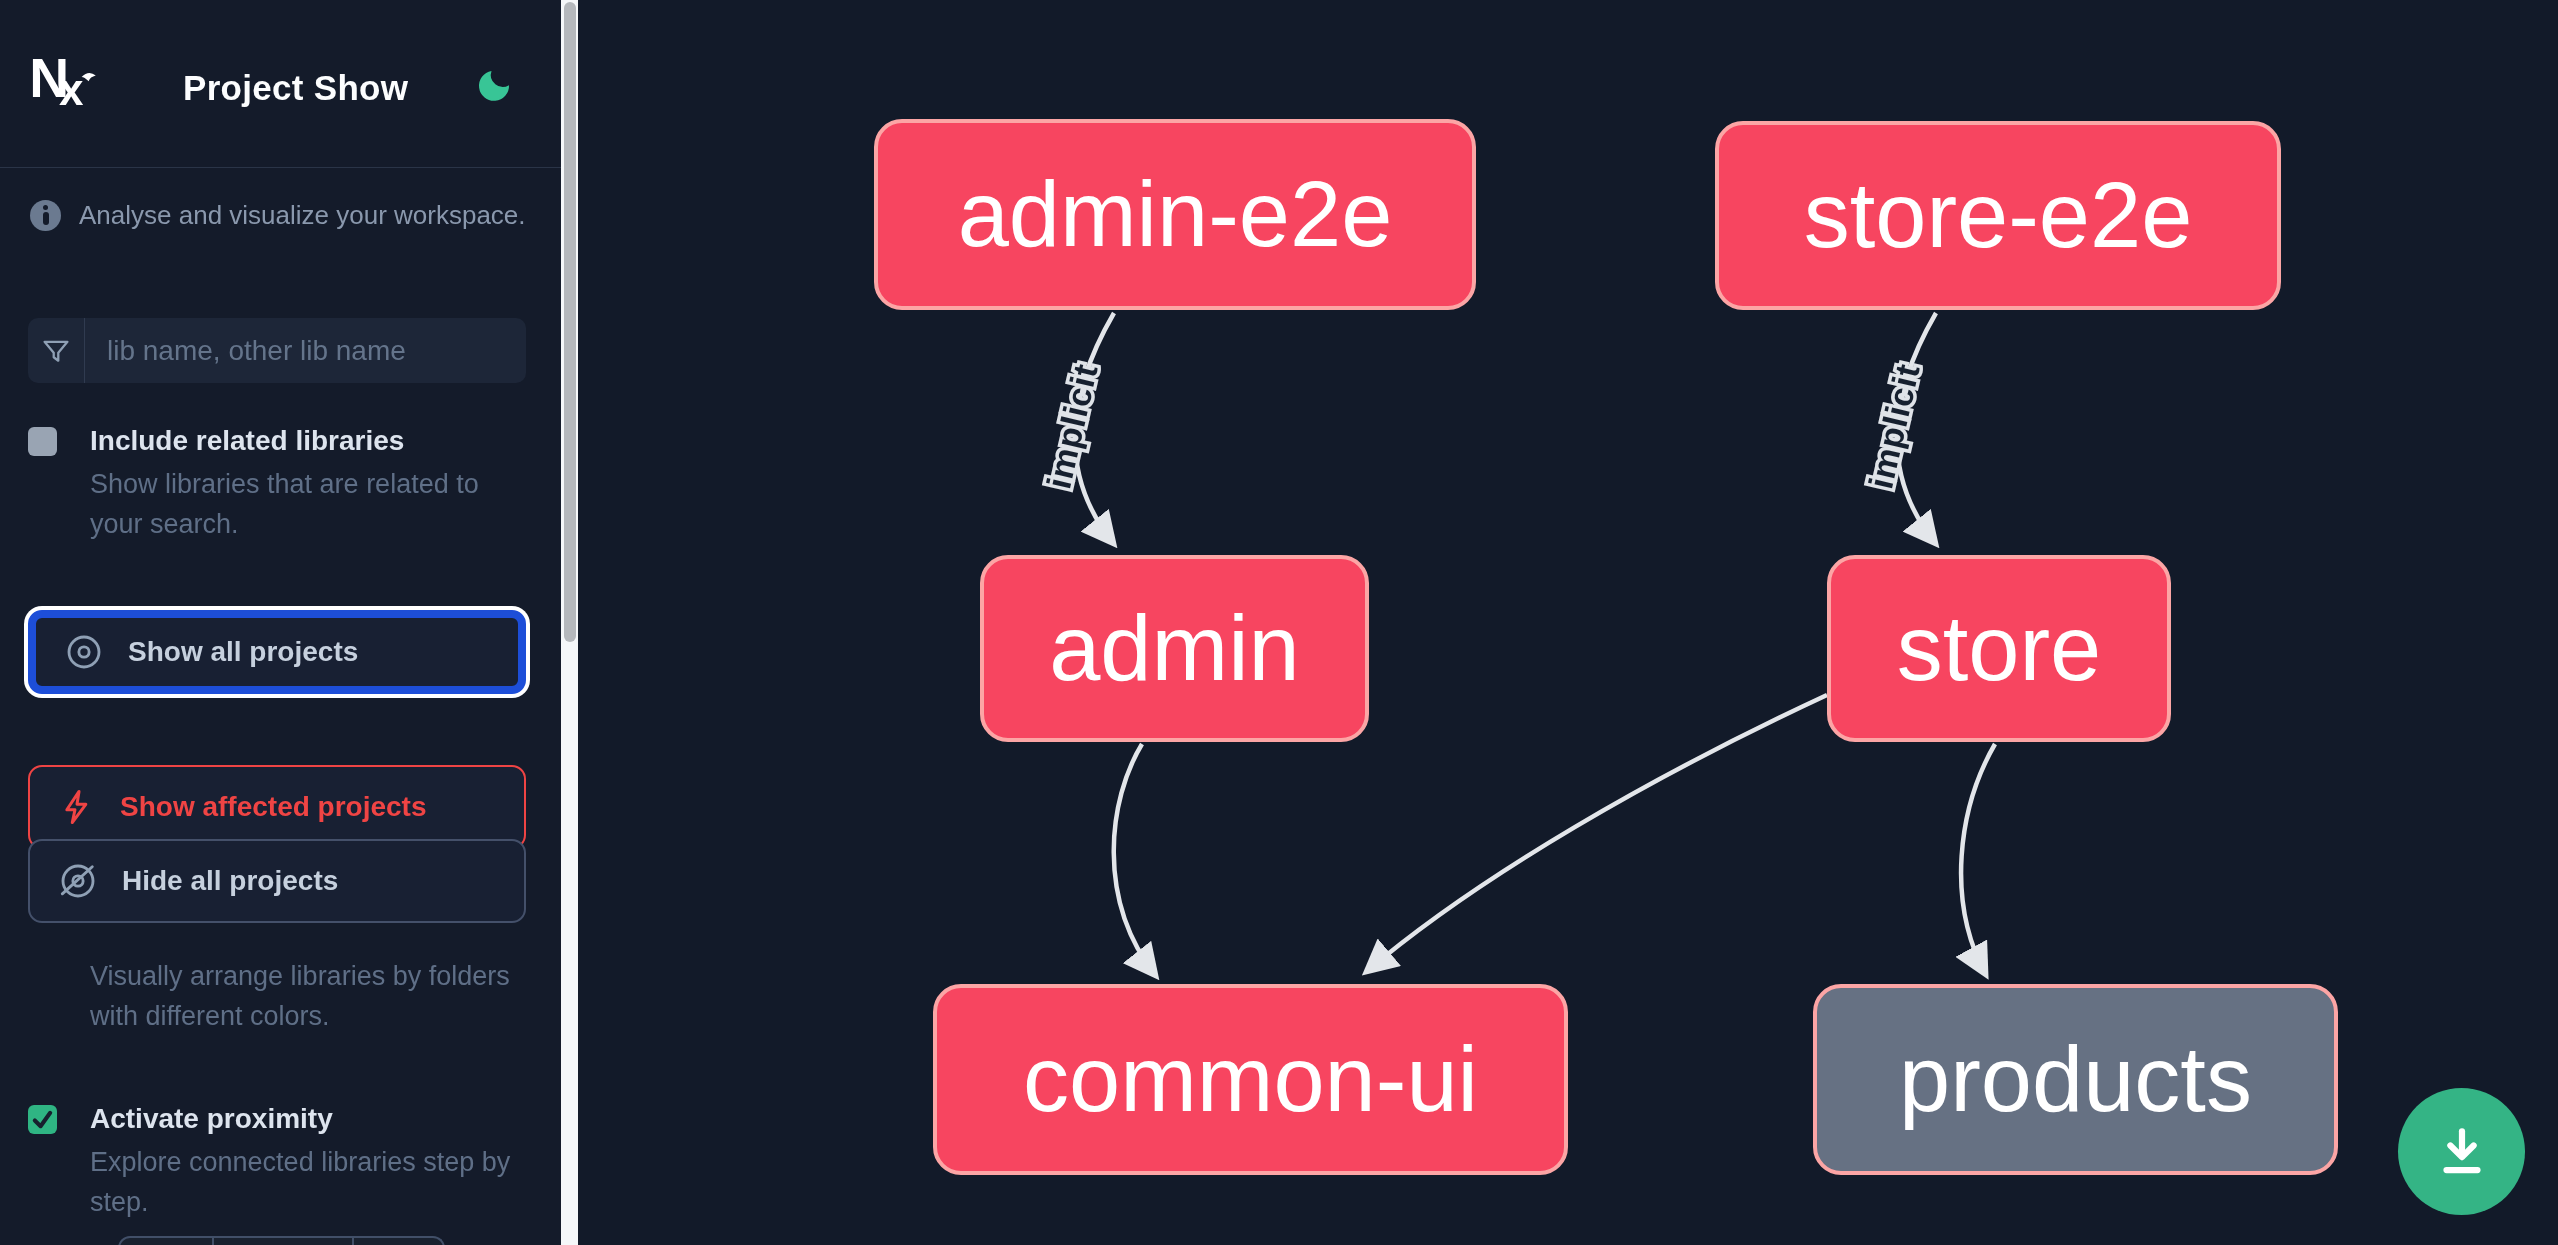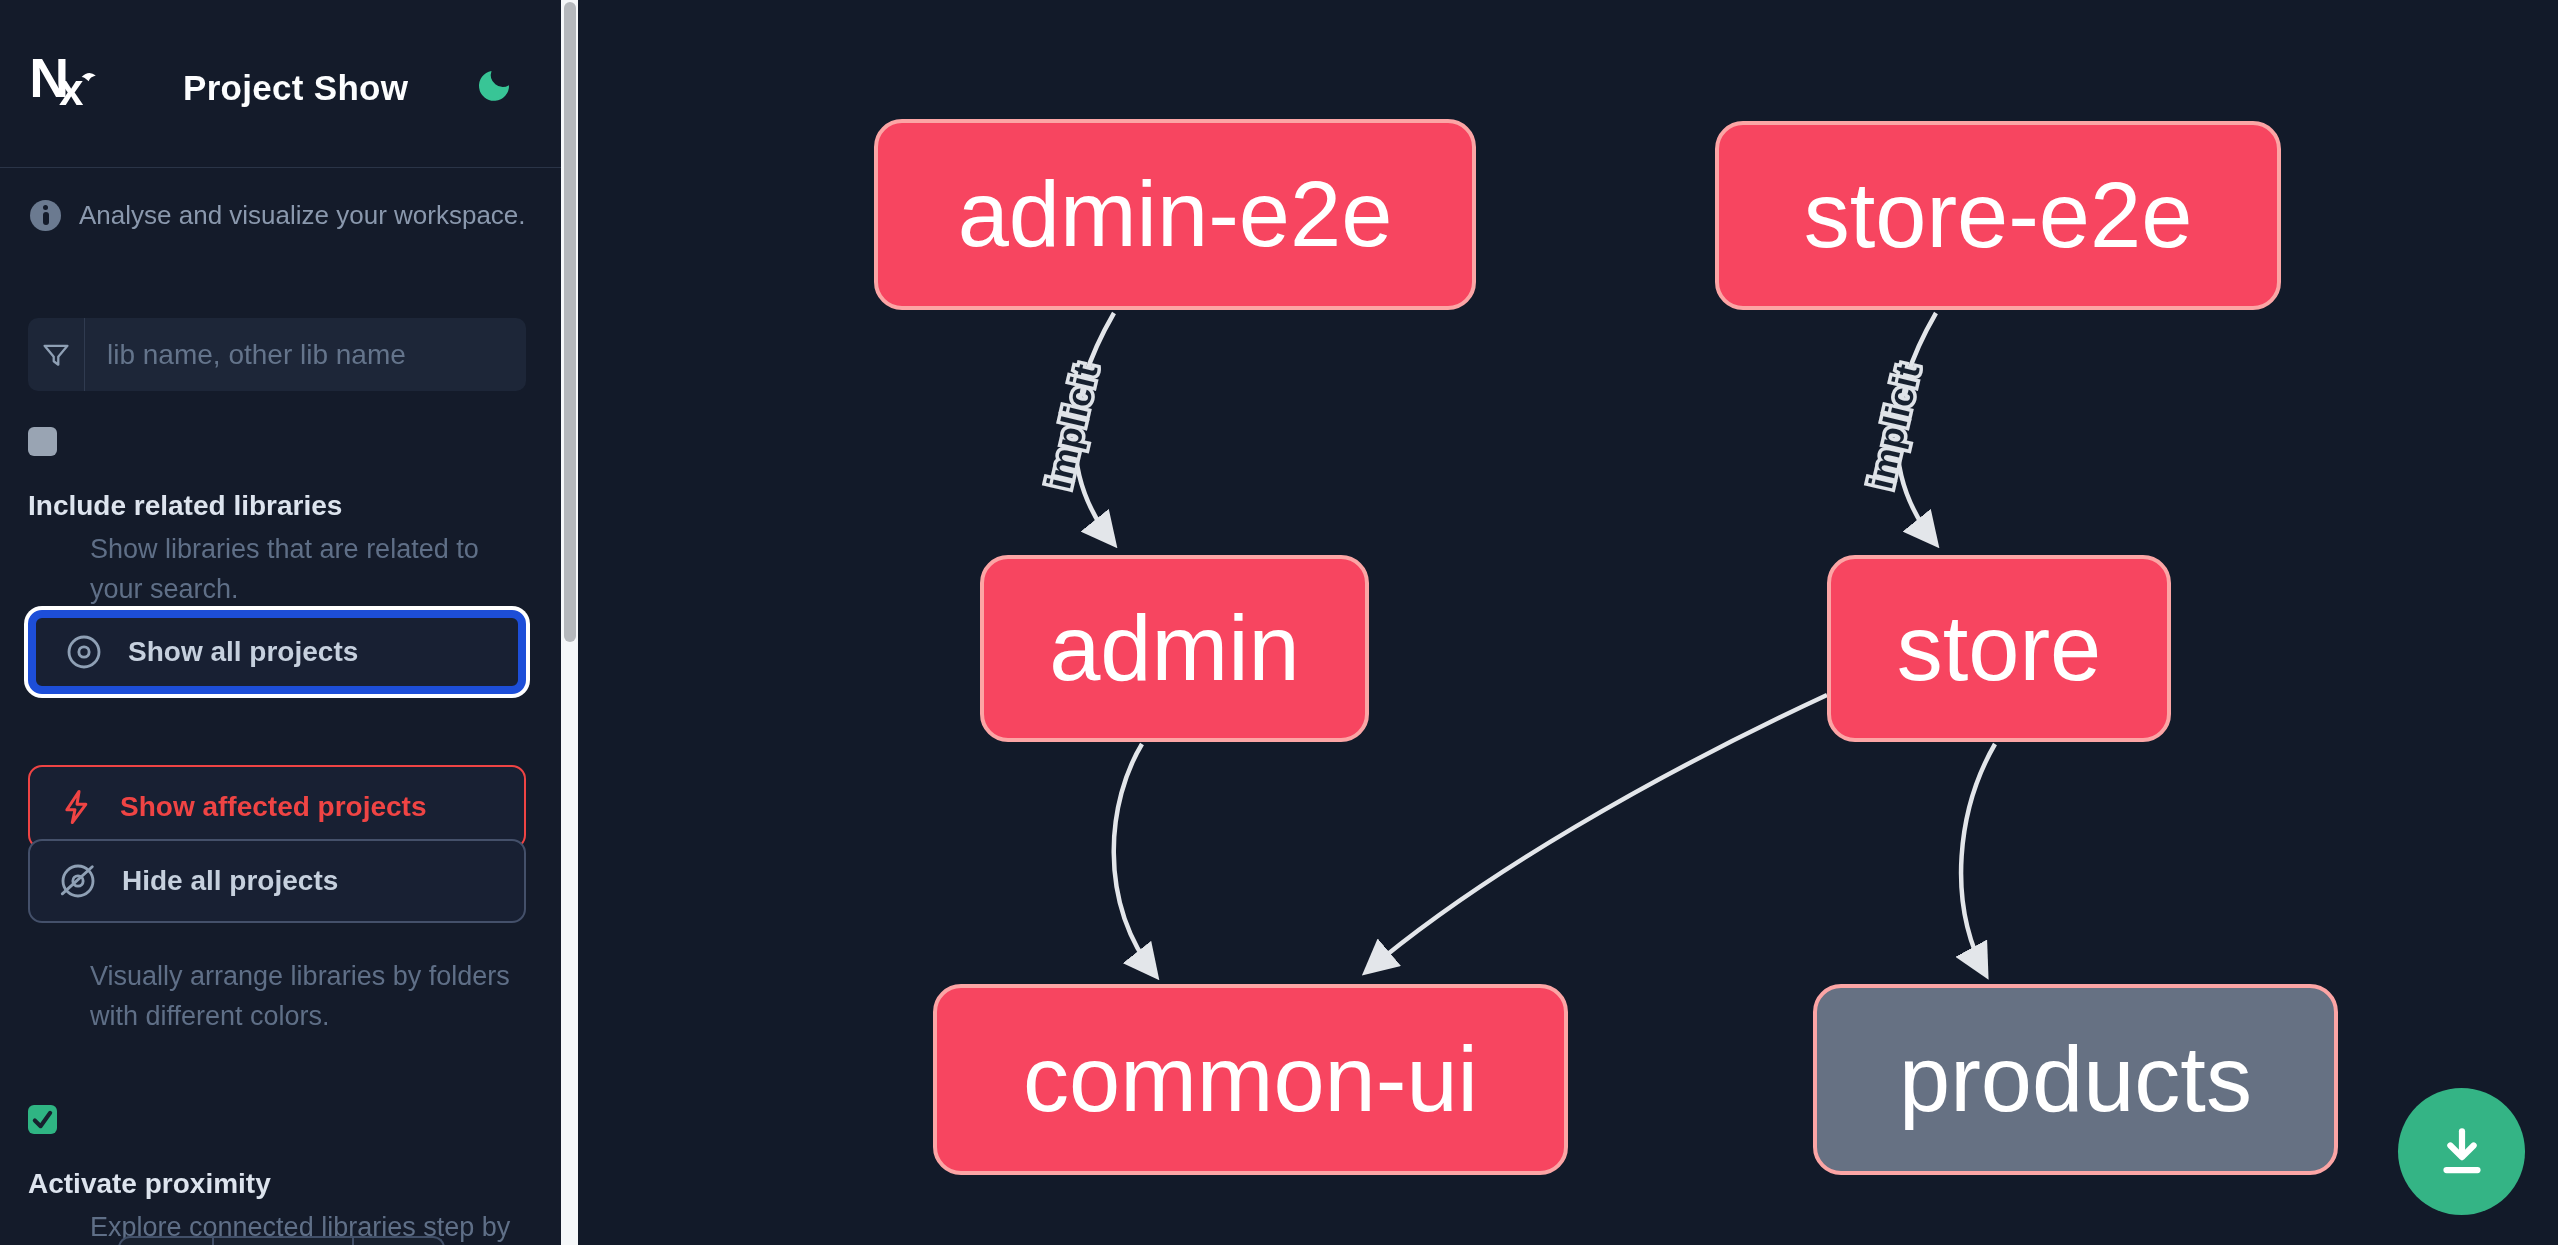--- a/index.html
+++ b/index.html
@@ -11,27 +11,27 @@
   .sb-header{position:absolute;left:0;top:0;width:561px;height:168px;border-bottom:1px solid #2a3447;}
   .nx-logo{position:absolute;left:30px;top:50px;width:72px;height:68px;}
   .sb-title{position:absolute;left:183px;top:68px;font-size:35px;font-weight:700;color:#fcfdfe;letter-spacing:.3px;}
   .theme-btn{position:absolute;left:470px;top:64px;width:46px;height:46px;background:none;border:none;cursor:pointer;padding:0;}
   .tagline{position:absolute;left:30px;top:200px;display:flex;align-items:center;gap:18px;}
   .tagline .txt{color:#8a98ad;font-size:26px;}
   .info-badge{width:31px;height:31px;border-radius:50%;background:#6b7a90;position:relative;flex:0 0 auto;}
   .info-badge .i-dot{position:absolute;left:13px;top:5px;width:5px;height:5px;border-radius:50%;background:#141b2a;}
   .info-badge .i-stem{position:absolute;left:12.5px;top:12px;width:6px;height:13px;border-radius:3px;background:#141b2a;}
 
-  .searchbox{position:absolute;left:28px;top:318px;width:498px;height:73px;background:#1d2638;border-radius:10px;display:flex;align-items:stretch;}
+  .searchbox{position:absolute;left:28px;top:318px;width:498px;height:65px;background:#1d2638;border-radius:10px;display:flex;align-items:stretch;}
   .search-icon-cell{width:57px;display:flex;align-items:center;justify-content:center;border-right:1px solid #303b50;}
   .searchbox input{flex:1;background:transparent;border:none;outline:none;color:#cbd5e1;font-size:28px;padding:0 22px;}
   .searchbox input::placeholder{color:#64748b;}
 
   .opt{position:absolute;left:28px;width:500px;}
-  .opt .row{display:flex;align-items:flex-start;gap:33px;flex-direction:column;}
+  .opt .row{display:flex;align-items:flex-start;gap:33px;}
   .cbx{width:29px;height:29px;border-radius:6px;flex:0 0 auto;margin-top:3px;}
   .cbx.disabled{background:#99a4b3;}
   .cbx.empty{background:#ffffff;border:2px solid #8d97a6;}
   .cbx.checked{background:#2fb583;display:flex;align-items:center;justify-content:center;}
   .opt-label{color:#dde4ee;font-size:28px;font-weight:700;line-height:34px;}
   .opt-desc{color:#5f6f87;font-size:27px;line-height:40px;width:434px;margin:6px 0 0 62px;}
 
   .sb-btn{position:absolute;left:28px;width:498px;height:84px;background:#182033;border-radius:14px;
           display:flex;align-items:center;gap:24px;padding:0 0 0 28px;cursor:pointer;}
   .sb-btn .lbl{font-size:28px;font-weight:700;color:#c6d0de;}

